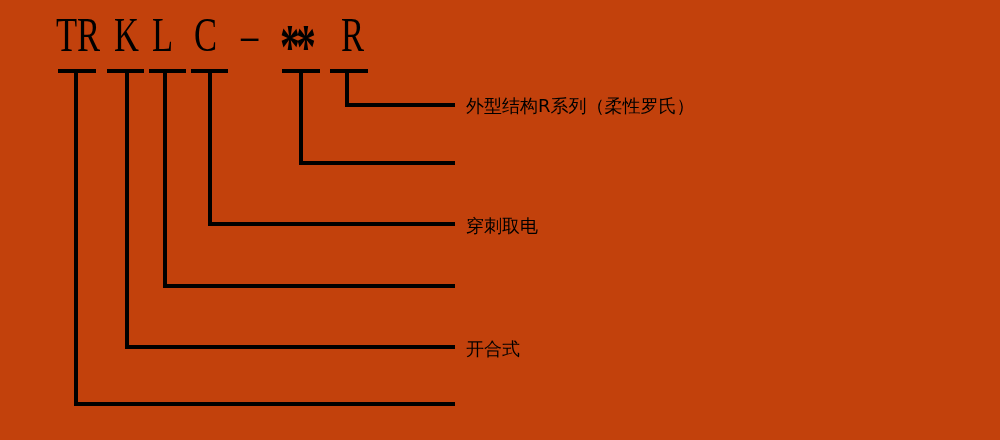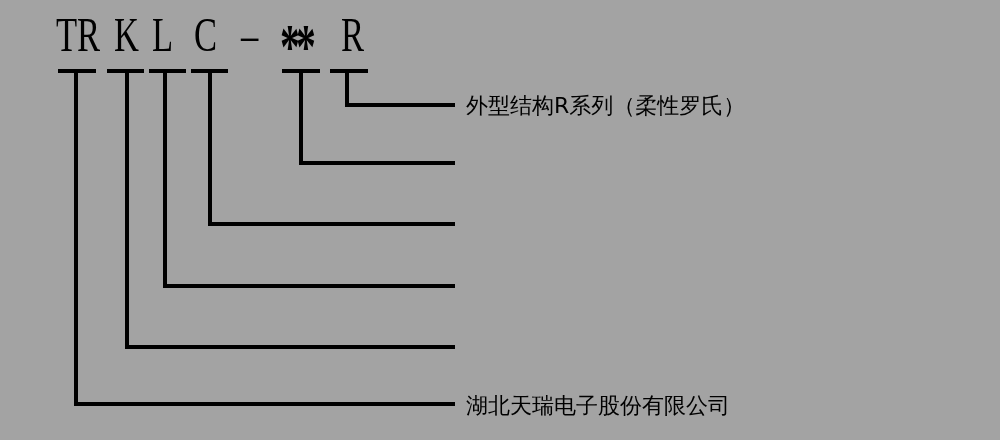--- a/index.html
+++ b/index.html
@@ -4,21 +4,21 @@
 <style>
   html, body {
     margin: 0;
     padding: 0;
     background: #ffffff;
   }
   .canvas {
     position: relative;
     width: 1000px;
     height: 440px;
-    background: #a3a3a3;
+    background: #c2410c;
     overflow: hidden;
     font-family: "Liberation Sans", sans-serif;
   }
   
   .code-char {
     position: absolute;
     top: 11px;
     font-family: "Liberation Serif", serif;
     font-size: 48px;
     font-weight: normal;
@@ -47,21 +47,21 @@
     background: #000000;
   }
   .bar   { height: 4px; }
   .vline { width: 4px; }
   .hline { height: 4px; }
   
   .lbl {
     position: absolute;
     left: 466px;
     font-family: "DejaVu Sans", "Liberation Sans", sans-serif;
-    font-size: 22px;
+    font-size: 18px;
     line-height: 30px;
     color: #000000;
     white-space: nowrap;
   }
 </style>
 </head>
 <body>
 
 <div class="canvas">
 
@@ -92,15 +92,16 @@
   <div class="vline" style="left:163px; top:69px; height:219px"></div>
   <div class="hline" style="left:163px; top:284px; width:292px"></div>
 
   <div class="vline" style="left:125px; top:69px; height:280px"></div>
   <div class="hline" style="left:125px; top:345px; width:330px"></div>
 
   <div class="vline" style="left:74px;  top:69px; height:337px"></div>
   <div class="hline" style="left:74px;  top:402px; width:381px"></div>
 
   <div class="lbl" style="top:91px">外型结构R系列（柔性罗氏）</div>
-  <div class="lbl" style="top:391px">湖北天瑞电子股份有限公司</div>
+  <div class="lbl" style="top:211px">穿刺取电</div>
+  <div class="lbl" style="top:334px">开合式</div>
 
 </div>
 
 </body></html>

